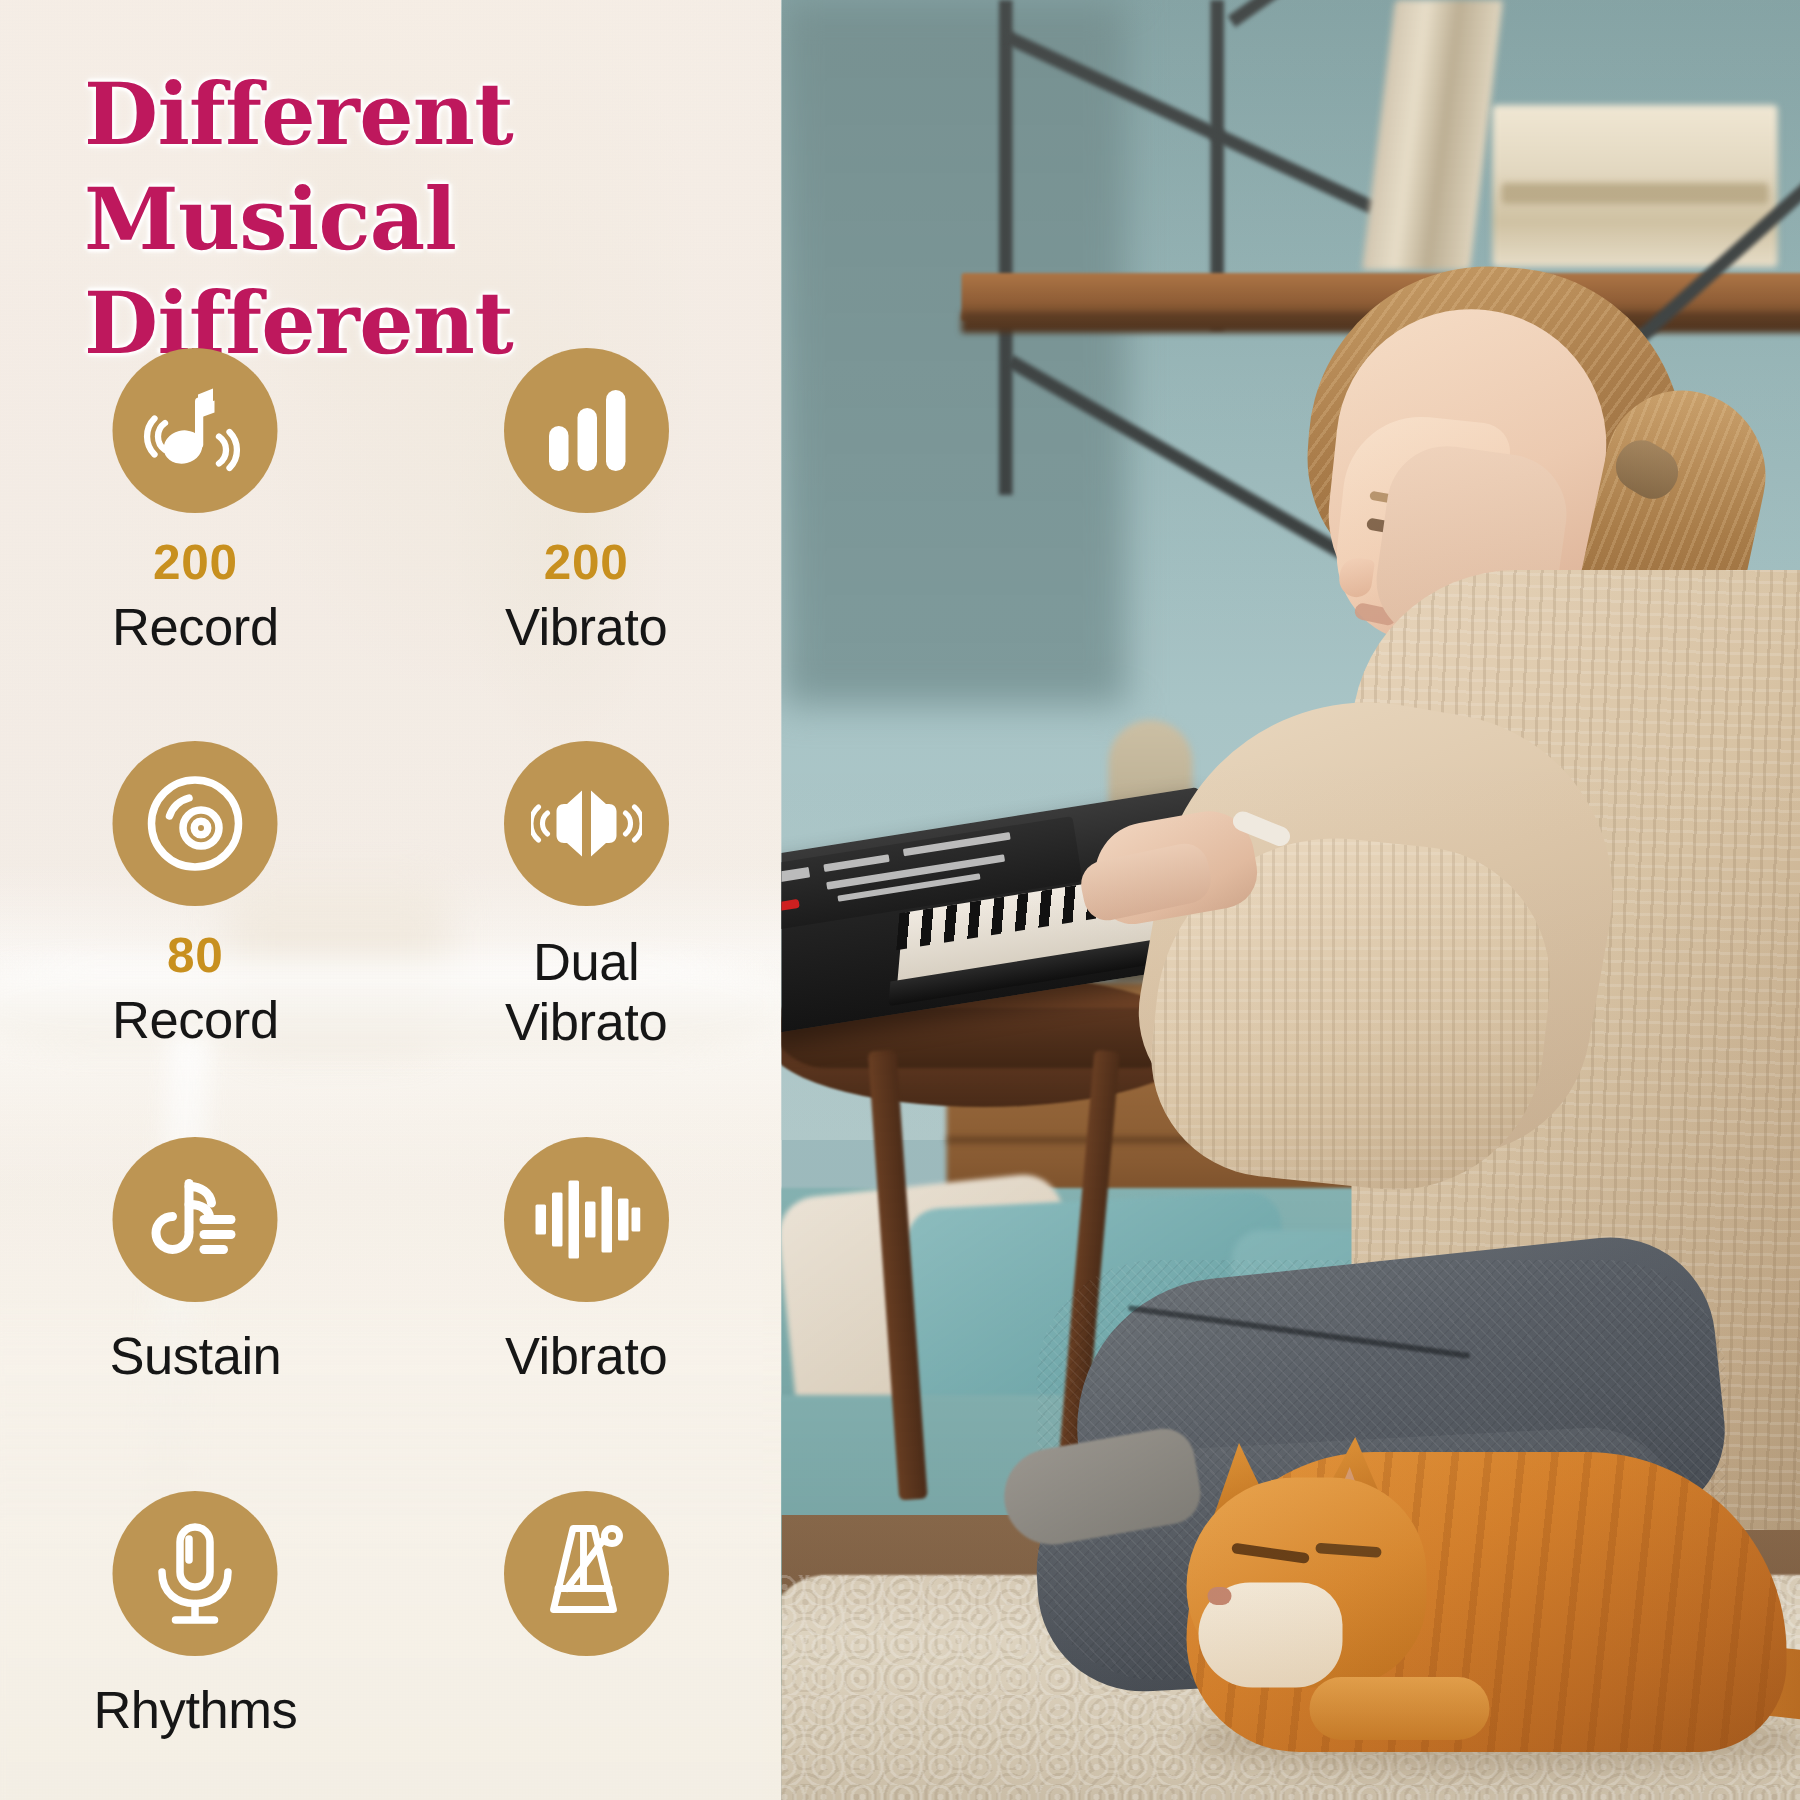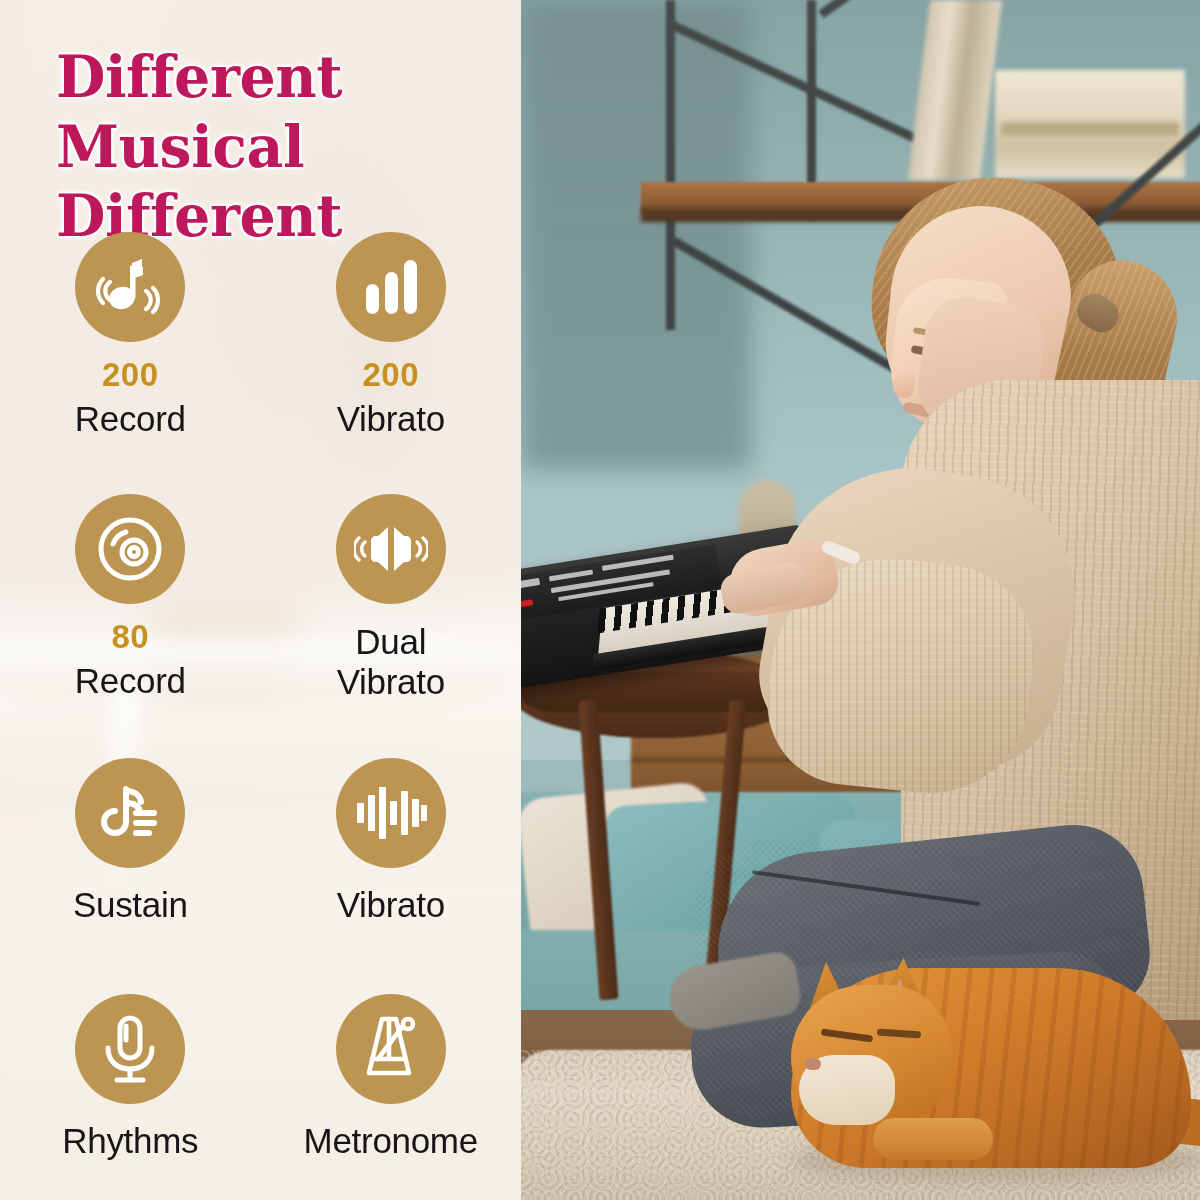--- a/index.html
+++ b/index.html
@@ -743,21 +743,20 @@
             <g fill="none" stroke="#ffffff" stroke-width="4.6" stroke-linecap="round" stroke-linejoin="round">
               <path d="M26 4 L40 4 L53 58 L13 58 Z"></path>
               <path d="M16 44 L50 44"></path>
               <path d="M33 4 L33 44"></path>
               <path d="M22 44 L46 12"></path>
               <circle cx="52" cy="9" r="5"></circle>
               <path d="M48 13 L46 12"></path>
             </g>
           </svg>
         </div>
-        <div class="label">Metronome</div>
       </div>
 
     </div>
   </div>
 
   <div id="right-panel">
     <div class="wall"></div>
     <div class="wall-dark"></div>
 
     <div class="upright up1"></div>

